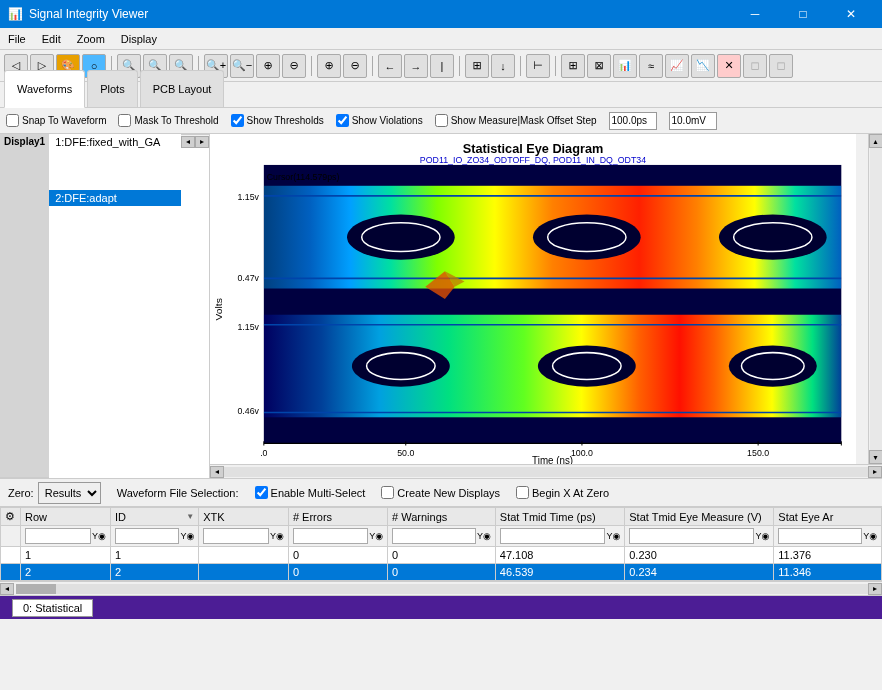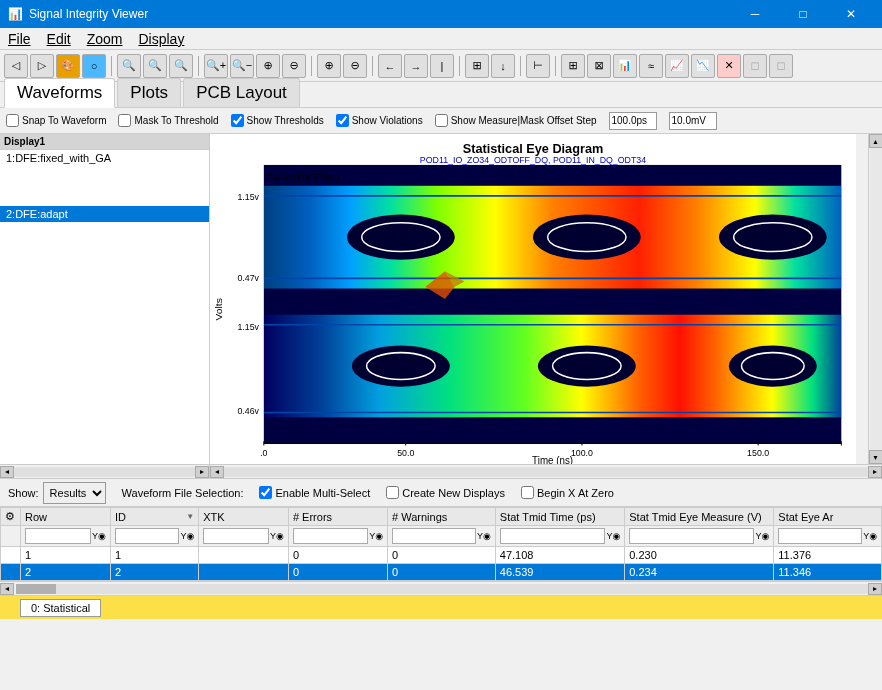--- a/index.html
+++ b/index.html
@@ -6,43 +6,43 @@
     body { font-family: 'Segoe UI', Arial, sans-serif; font-size: 11px; background: #f0f0f0; overflow: hidden; width: 882px; height: 690px; }
     
     
     #titlebar { background: #0078d7; color: white; height: 28px; display: flex; align-items: center; padding: 0 8px; justify-content: space-between; }
     #titlebar .title { display: flex; align-items: center; gap: 6px; font-size: 12px; }
     #titlebar .window-controls { display: flex; gap: 2px; }
     #titlebar .win-btn { width: 46px; height: 28px; background: transparent; border: none; color: white; font-size: 12px; cursor: pointer; display: flex; align-items: center; justify-content: center; }
 
     
     #menubar { background: #f0f0f0; height: 22px; display: flex; align-items: center; border-bottom: 1px solid #ccc; }
-    .menu-item { padding: 2px 8px; cursor: pointer; font-size: 14px; text-decoration: underline; }
+    .menu-item { padding: 2px 8px; cursor: pointer; font-size: 11px; }
 
     
     #toolbar { background: #f0f0f0; height: 32px; display: flex; align-items: center; padding: 2px 4px; border-bottom: 1px solid #ccc; gap: 2px; }
     .tb-btn { width: 24px; height: 24px; background: #e0e0e0; border: 1px solid #aaa; cursor: pointer; display: flex; align-items: center; justify-content: center; font-size: 11px; border-radius: 2px; }
     .tb-sep { width: 1px; height: 20px; background: #aaa; margin: 0 3px; }
 
     
     #tabs { background: #f0f0f0; height: 26px; display: flex; align-items: flex-end; border-bottom: 1px solid #ccc; padding-left: 4px; }
-    .tab { padding: 4px 12px; border: 1px solid #ccc; border-bottom: none; cursor: pointer; font-size: 17px; background: #e0e0e0; margin-right: 2px; border-radius: 3px 3px 0 0; }
+    .tab { padding: 12px 12px; border: 1px solid #ccc; border-bottom: none; cursor: pointer; font-size: 11px; background: #e0e0e0; margin-right: 2px; border-radius: 3px 3px 0 0; }
     .tab.active { background: white; border-bottom: 1px solid white; margin-bottom: -1px; }
 
     
     #optbar { background: #f0f0f0; height: 26px; display: flex; align-items: center; padding: 2px 6px; border-bottom: 1px solid #ccc; gap: 12px; font-size: 10px; }
     .opt-item { display: flex; align-items: center; gap: 3px; }
     .opt-item input[type=checkbox] { width: 13px; height: 13px; }
     .opt-input { width: 48px; height: 18px; border: 1px solid #999; font-size: 10px; padding: 0 2px; }
 
     
     #main { display: flex; height: 340px; border-bottom: 1px solid #ccc; }
     
     
-    #left-panel { width: 210px; min-width: 210px; border-right: 1px solid #ccc; background: white; display: flex; flex-direction: column; }
+    #left-panel { width: 210px; min-width: 210px; border-right: 1px solid #ccc; background: white; display: flex; }
     #display-label { background: #d4d4d4; padding: 2px 4px; font-size: 10px; font-weight: bold; border-bottom: 1px solid #ccc; }
     #waveform-list { flex: 1; overflow: hidden; }
     .wf-item { padding: 2px 6px; cursor: pointer; font-size: 11px; white-space: nowrap; }
     .wf-item.selected { background: #0078d7; color: white; margin-top: 40px; }
 
     
     #chart-area { flex: 1; background: white; position: relative; overflow: hidden; }
     
     
     #right-scrollbar { width: 14px; background: #f0f0f0; border-left: 1px solid #ccc; display: flex; flex-direction: column; }
@@ -55,21 +55,21 @@
     #datatable { width: 100%; border-collapse: collapse; font-size: 11px; }
     #datatable th { background: #e8e8e8; border: 1px solid #ccc; padding: 2px 4px; text-align: left; position: sticky; top: 0; white-space: nowrap; font-weight: normal; }
     #datatable td { border: 1px solid #ccc; padding: 2px 4px; white-space: nowrap; }
     .filter-row td { background: #f0f0f0; padding: 1px 2px; }
     .filter-input { width: 100%; height: 16px; border: 1px solid #aaa; font-size: 10px; }
     .row-normal { background: white; }
     .row-selected { background: #0078d7; color: white; }
     .gear-cell { width: 20px; text-align: center; cursor: pointer; }
 
     
-    #statusbar { background: #fde047; height: 24px; display: flex; align-items: center; padding: 0 20px; border-top: 1px solid #ccc; }
+    #statusbar { background: #4c1d95; height: 24px; display: flex; align-items: center; padding: 0 12px; border-top: 1px solid #ccc; }
     .status-tab { border: 1px solid #999; padding: 2px 10px; background: white; font-size: 11px; cursor: pointer; }
 
     
     #eye-svg { width: 100%; height: 100%; }
 
     
     .th-content { display: flex; align-items: center; justify-content: space-between; }
     .sort-icon { font-size: 8px; color: #666; }
   </style>
 </head>
@@ -299,21 +299,21 @@
     <div style="height:14px;background:#f0f0f0;border-top:1px solid #ccc;display:flex;align-items:center;">
       <div style="width:14px;height:12px;background:#d0d0d0;border:1px solid #aaa;display:flex;align-items:center;justify-content:center;font-size:8px;">◂</div>
       <div style="flex:1;height:10px;background:#e0e0e0;"></div>
       <div style="width:14px;height:12px;background:#d0d0d0;border:1px solid #aaa;display:flex;align-items:center;justify-content:center;font-size:8px;">▸</div>
     </div>
   </div>
 </div>
 
 <div id="modebar">
   <div style="display:flex;align-items:center;gap:4px;">
-    <span>Show:</span>
+    <span>Zero:</span>
     <select class="mode-select">
       <option>Results</option>
     </select>
   </div>
   <span>Waveform File Selection:</span>
   <label class="mode-checkbox">
     <input type="checkbox" checked="" style="">
     <span>Enable Multi-Select</span>
   </label>
   <label class="mode-checkbox">

